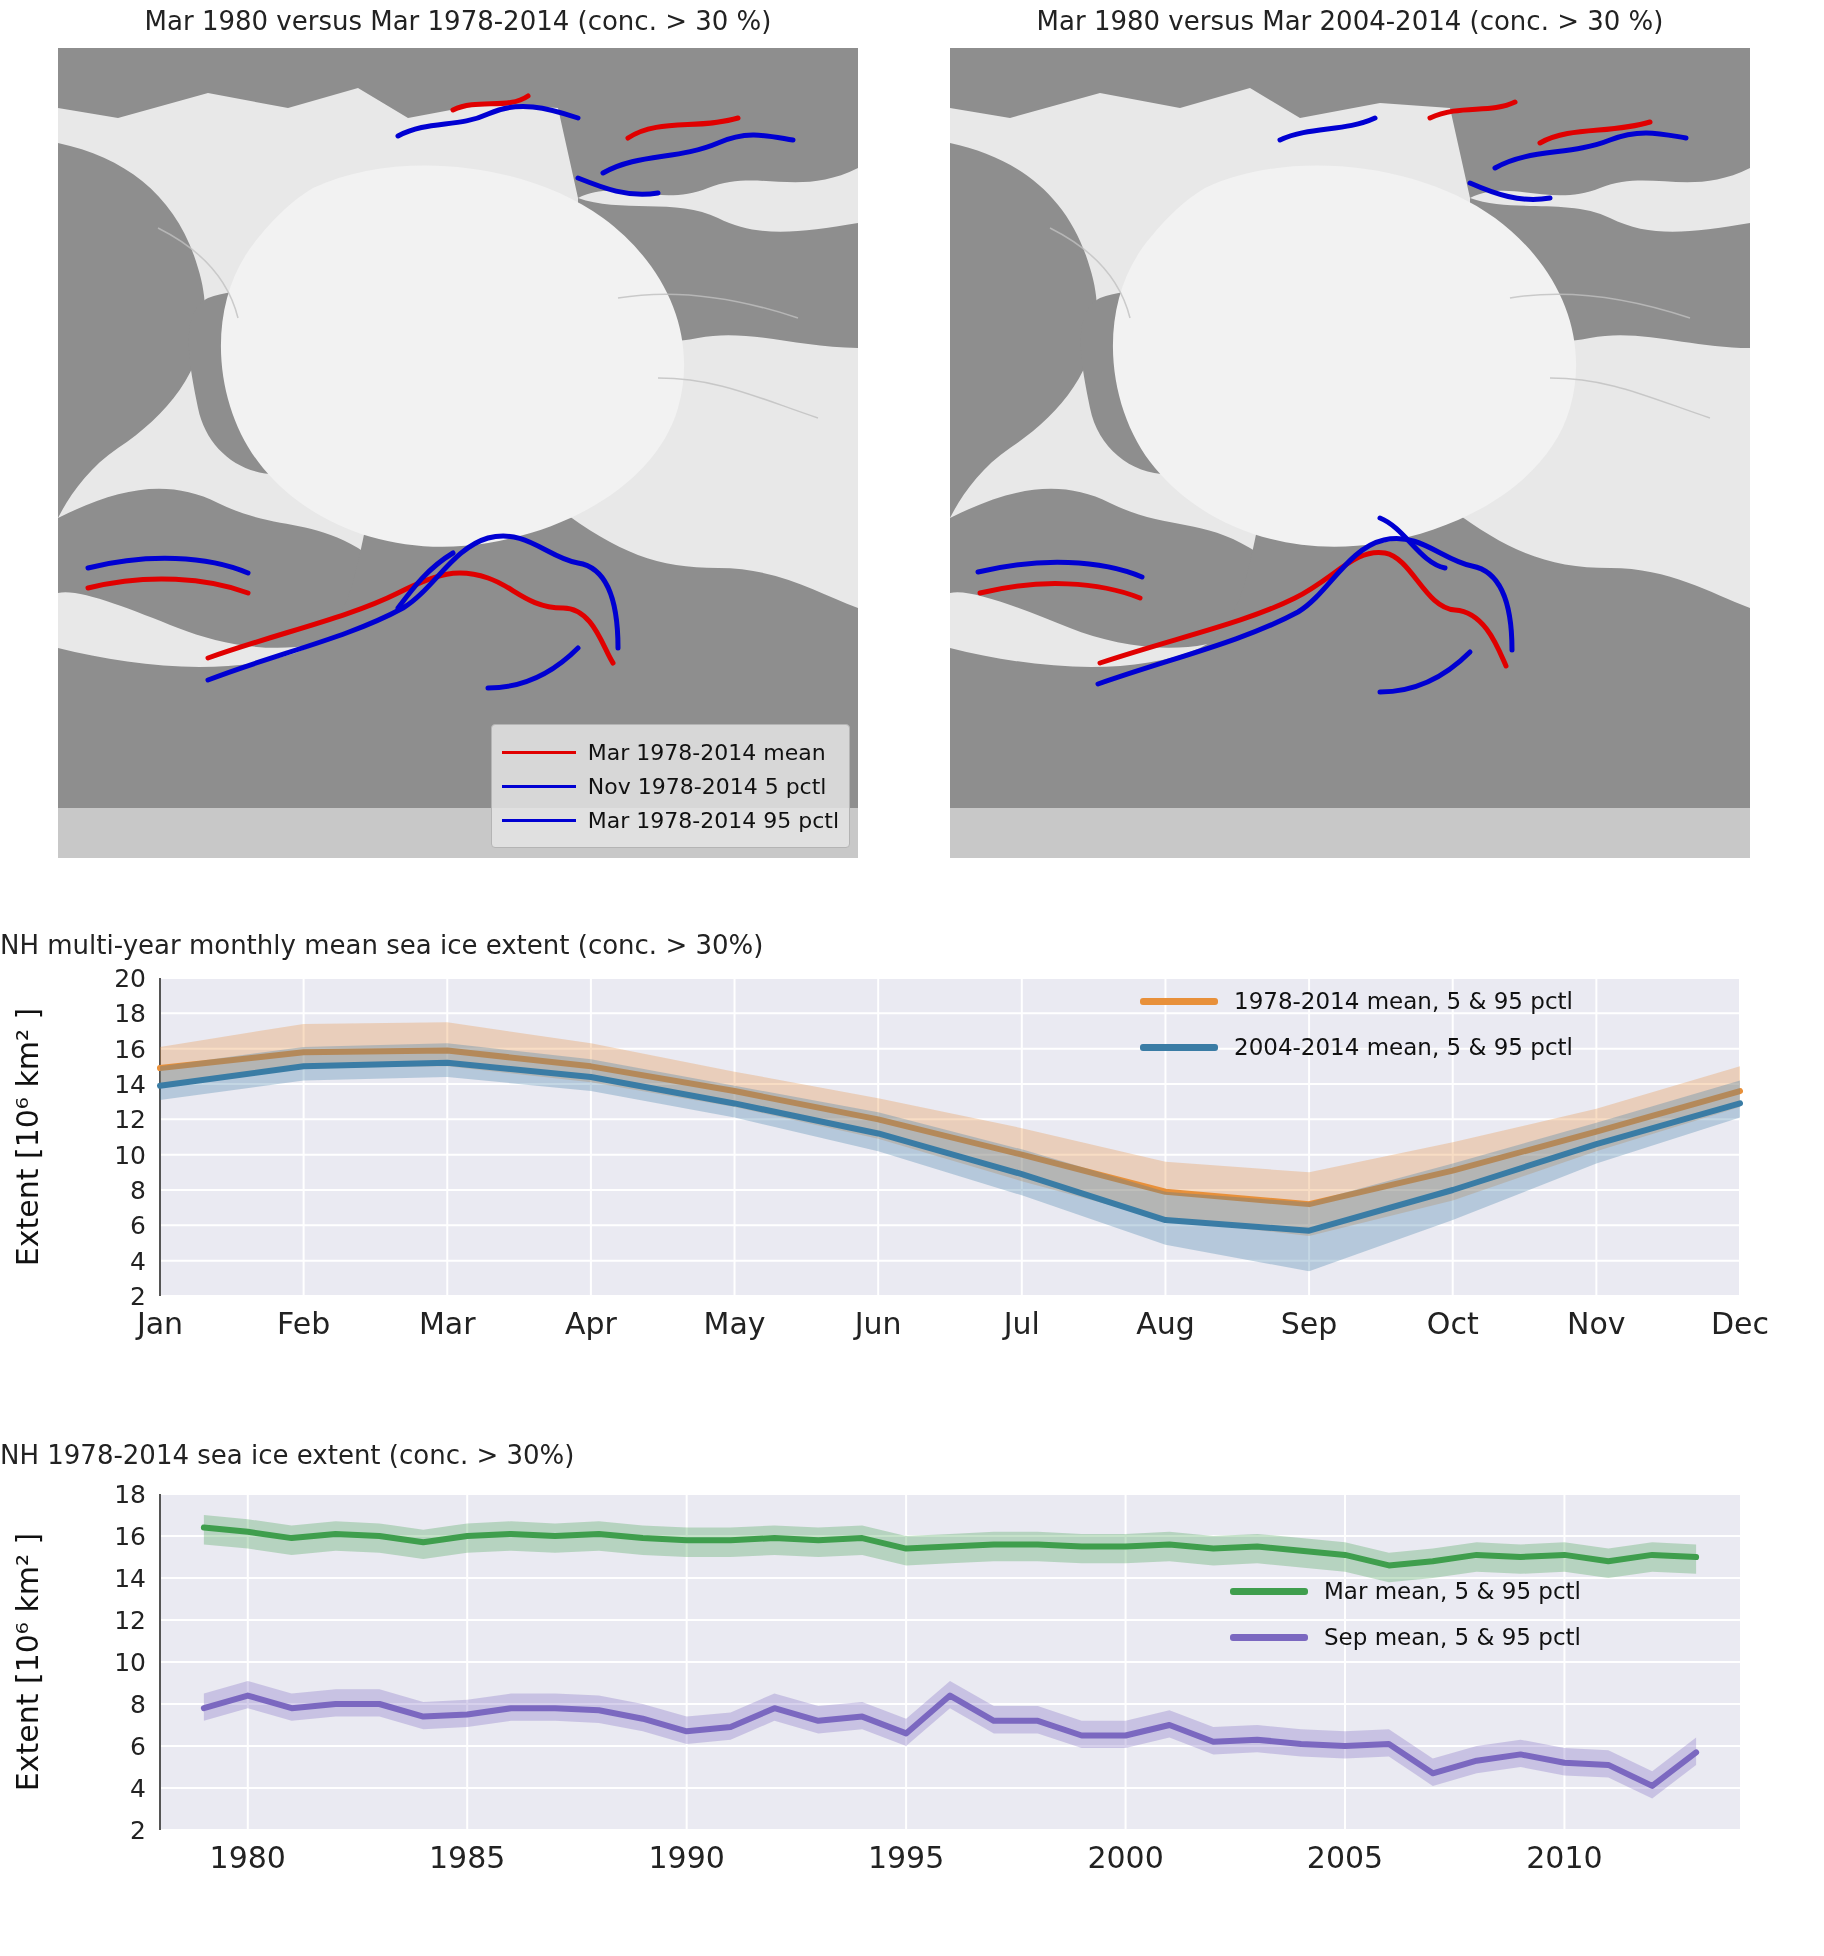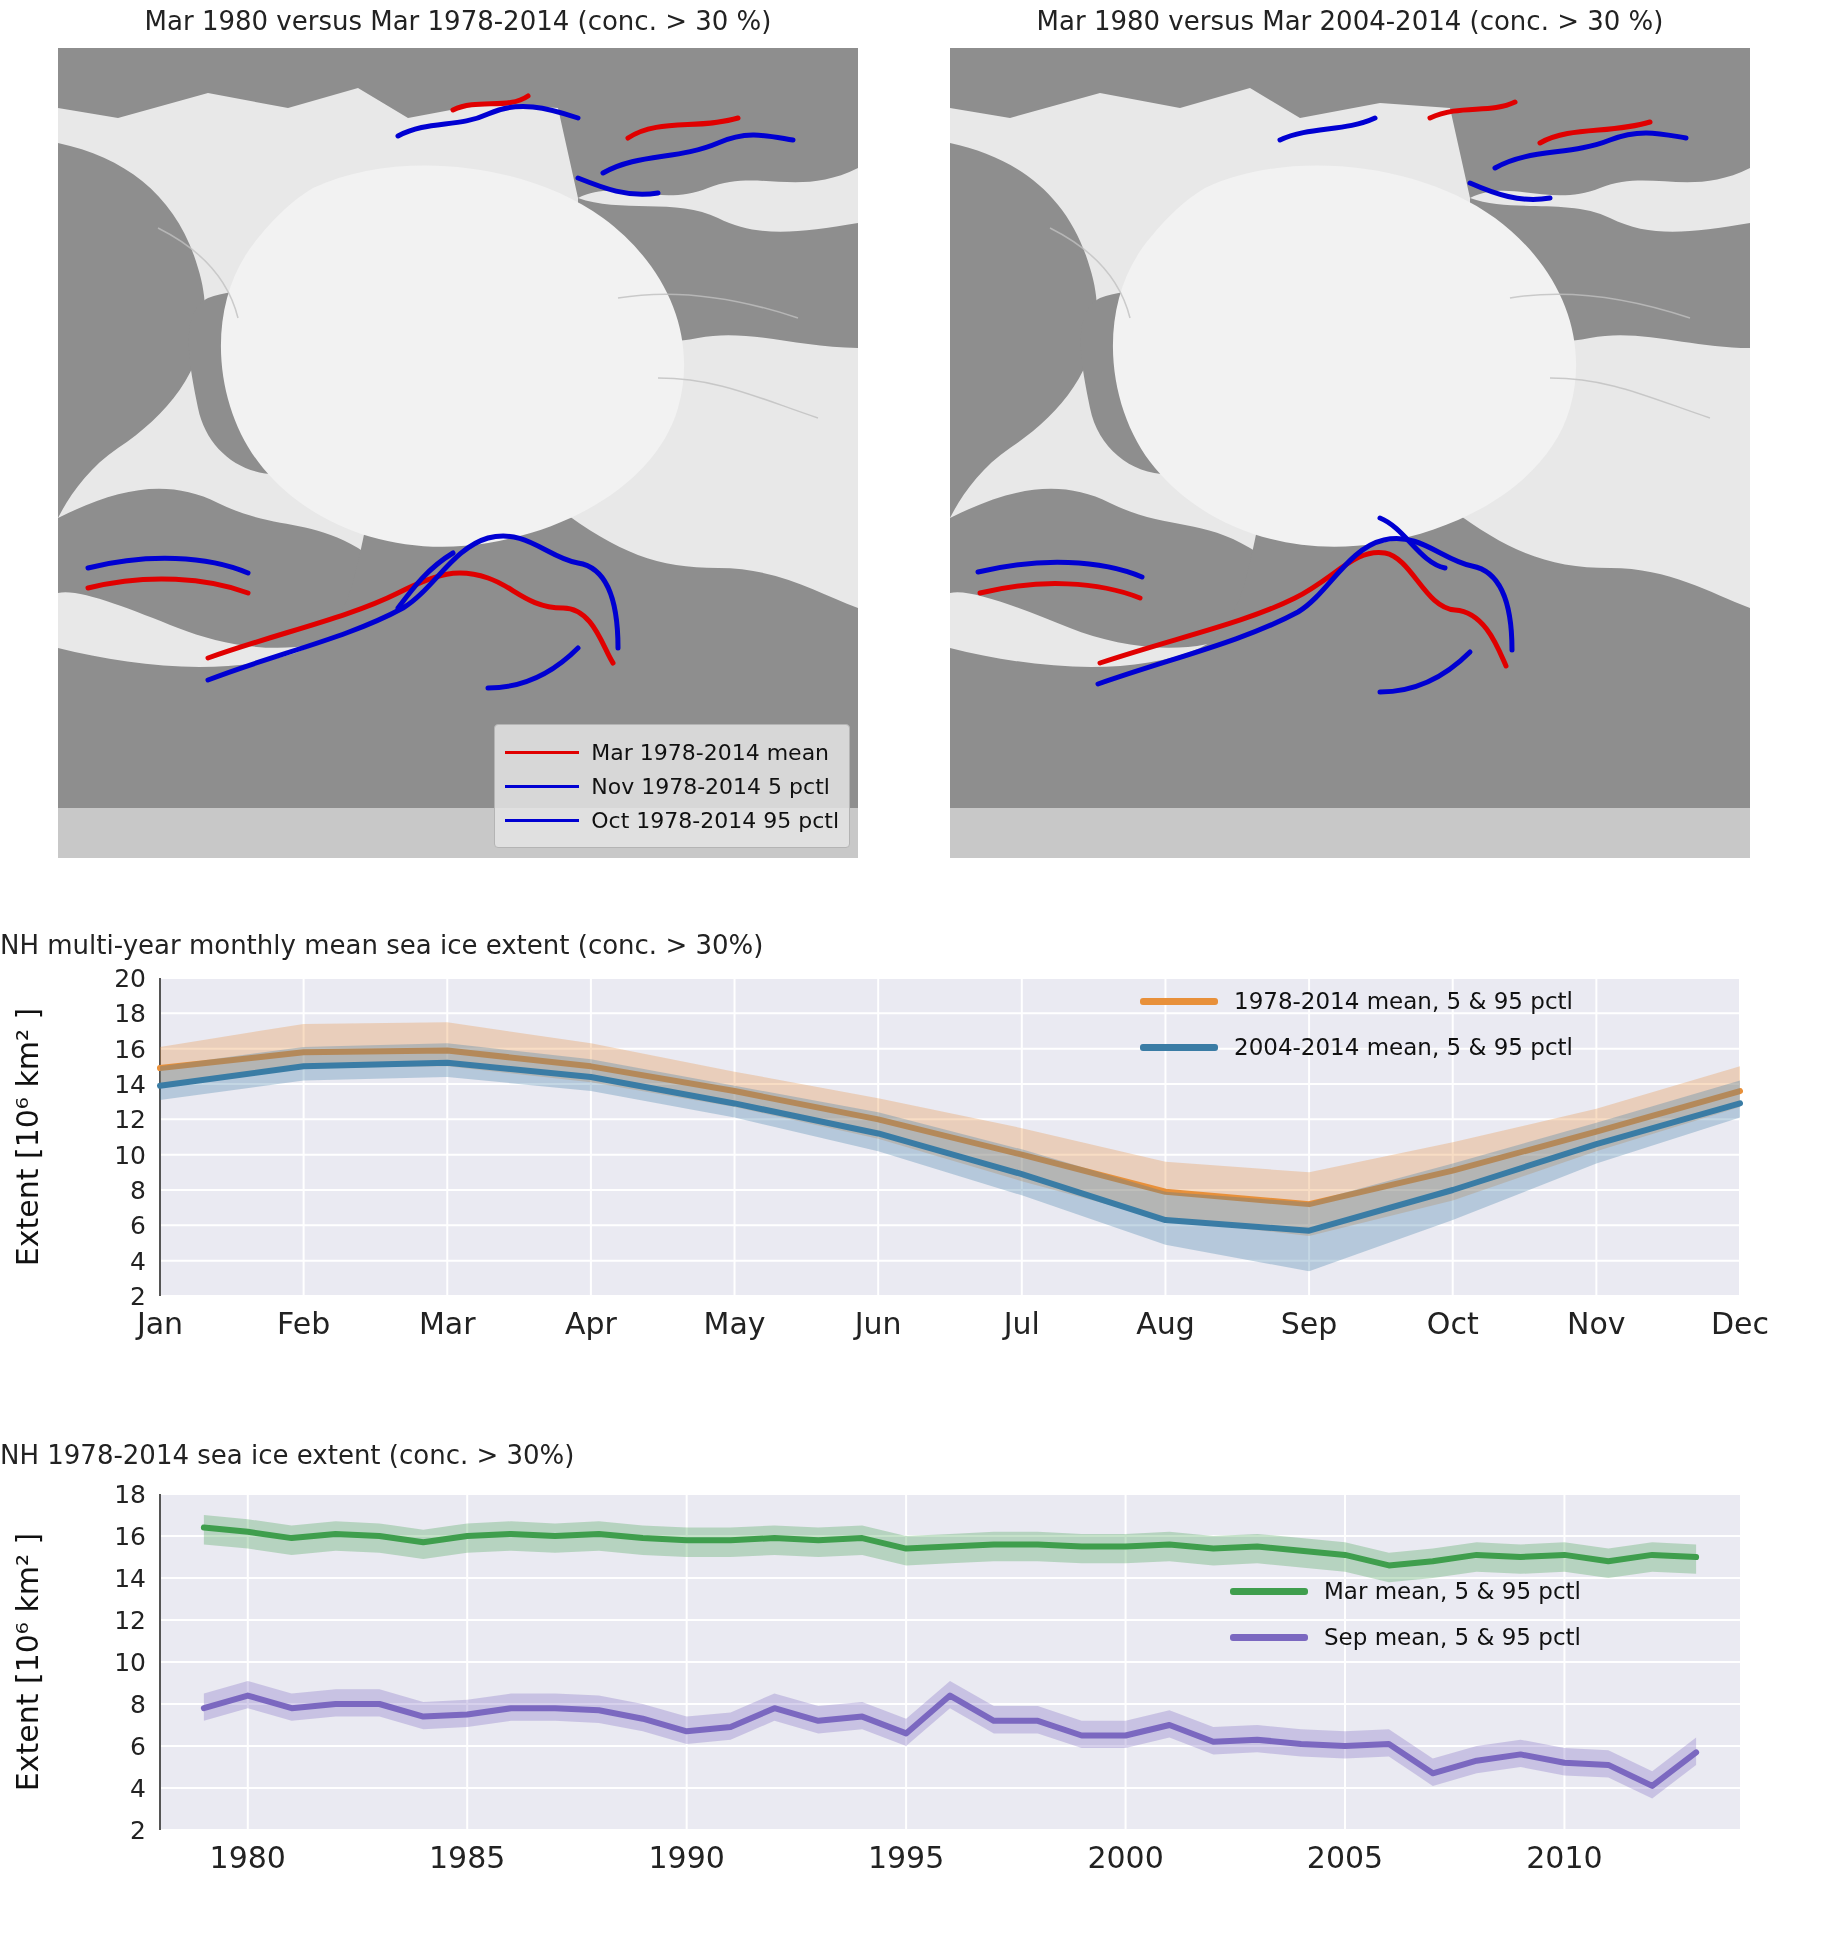--- a/index.html
+++ b/index.html
@@ -84,21 +84,21 @@
           <div class="legend-row">
             <span class="legend-line" style="border-top-color:#e00000"></span>
             <span class="legend-label">Mar 1978-2014 mean</span>
           </div>
           <div class="legend-row">
             <span class="legend-line" style="border-top-color:#0000d2"></span>
             <span class="legend-label">Nov 1978-2014 5 pctl</span>
           </div>
           <div class="legend-row">
             <span class="legend-line" style="border-top-color:#0000d2"></span>
-            <span class="legend-label">Oct 1978-2014 95 pctl</span>
+            <span class="legend-label">Mar 1978-2014 95 pctl</span>
           </div>
         </div>
       </div>
     </div>
 
     <div class="map-panel right">
       <div class="map-title">Mar 1980 versus Mar 2004-2014 (conc. &gt; 30 %)</div>
       <div class="map-box">
         <svg class="map-svg" width="800" height="810" viewBox="0 0 800 810">
           <rect x="0" y="0" width="800" height="810" fill="#c8c8c8"></rect>

